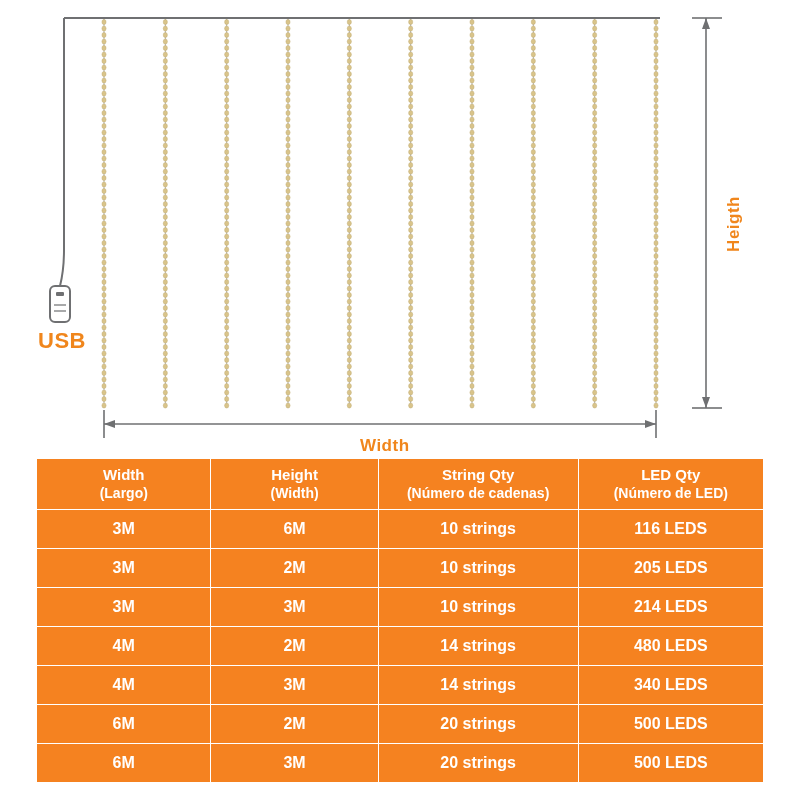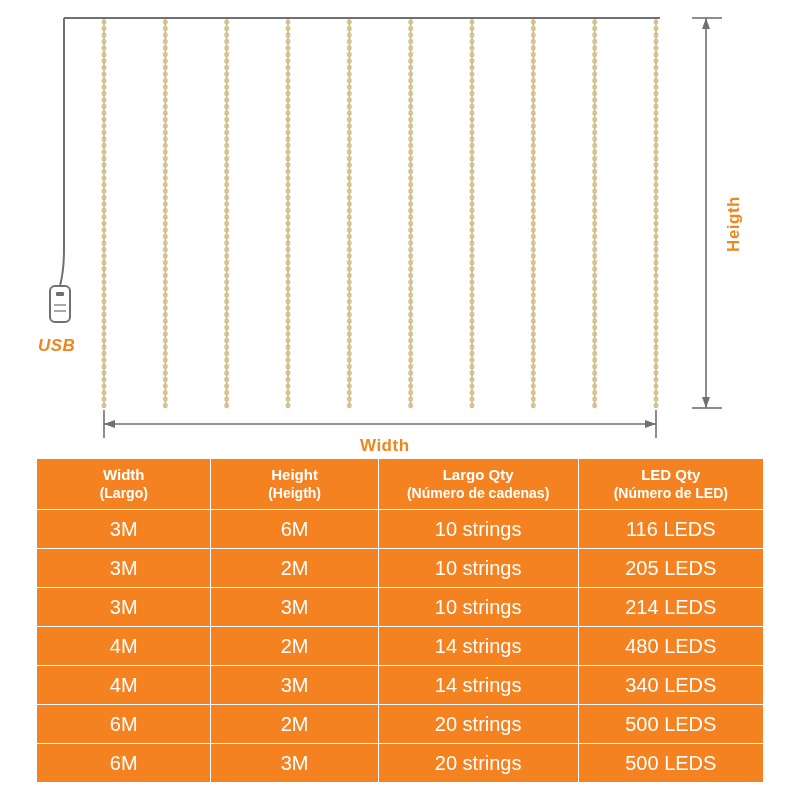--- a/index.html
+++ b/index.html
@@ -42,23 +42,22 @@
   }
   #label-height {
     left: 724px;
     top: 196px;
     writing-mode: vertical-rl;
     text-orientation: mixed;
     transform: rotate(180deg);
   }
   #label-usb {
     left: 38px;
-    top: 336px;
-    font-size: 17px;
-    font-style: italic;
+    top: 328px;
+    font-size: 22px;
   }
 
   
   #spec-table {
     position: absolute;
     left: 36px;
     top: 458px;
     width: 728px;
     border-collapse: collapse;
     table-layout: fixed;
@@ -79,22 +78,22 @@
     font-weight: bold;
     line-height: 1.25;
   }
   #spec-table th .sub {
     display: block;
     font-weight: bold;
     font-size: 14px;
     text-align: center;
   }
   #spec-table td {
-    font-weight: normal;
-    font-size: 20px;
+    font-weight: bold;
+    font-size: 16px;
   }
   #spec-table col.c1 { width: 24%; }
   #spec-table col.c2 { width: 23%; }
   #spec-table col.c3 { width: 27.5%; }
   #spec-table col.c4 { width: 25.5%; }
 </style>
 </head>
 <body>
 
 <div id="diagram">
@@ -759,24 +758,24 @@
       <col class="c4">
   </colgroup>
   <thead>
     <tr>
       <th>
         <span>Width</span>
         <span class="sub">(Largo)</span>
       </th>
       <th>
         <span>Height</span>
-        <span class="sub">(Heigth)</span>
+        <span class="sub">(Width)</span>
       </th>
       <th>
-        <span>Largo Qty</span>
+        <span>String Qty</span>
         <span class="sub">(Número de cadenas)</span>
       </th>
       <th>
         <span>LED Qty</span>
         <span class="sub">(Número de LED)</span>
       </th>
     </tr>
   </thead>
   <tbody id="spec-table-body">
       <tr>

